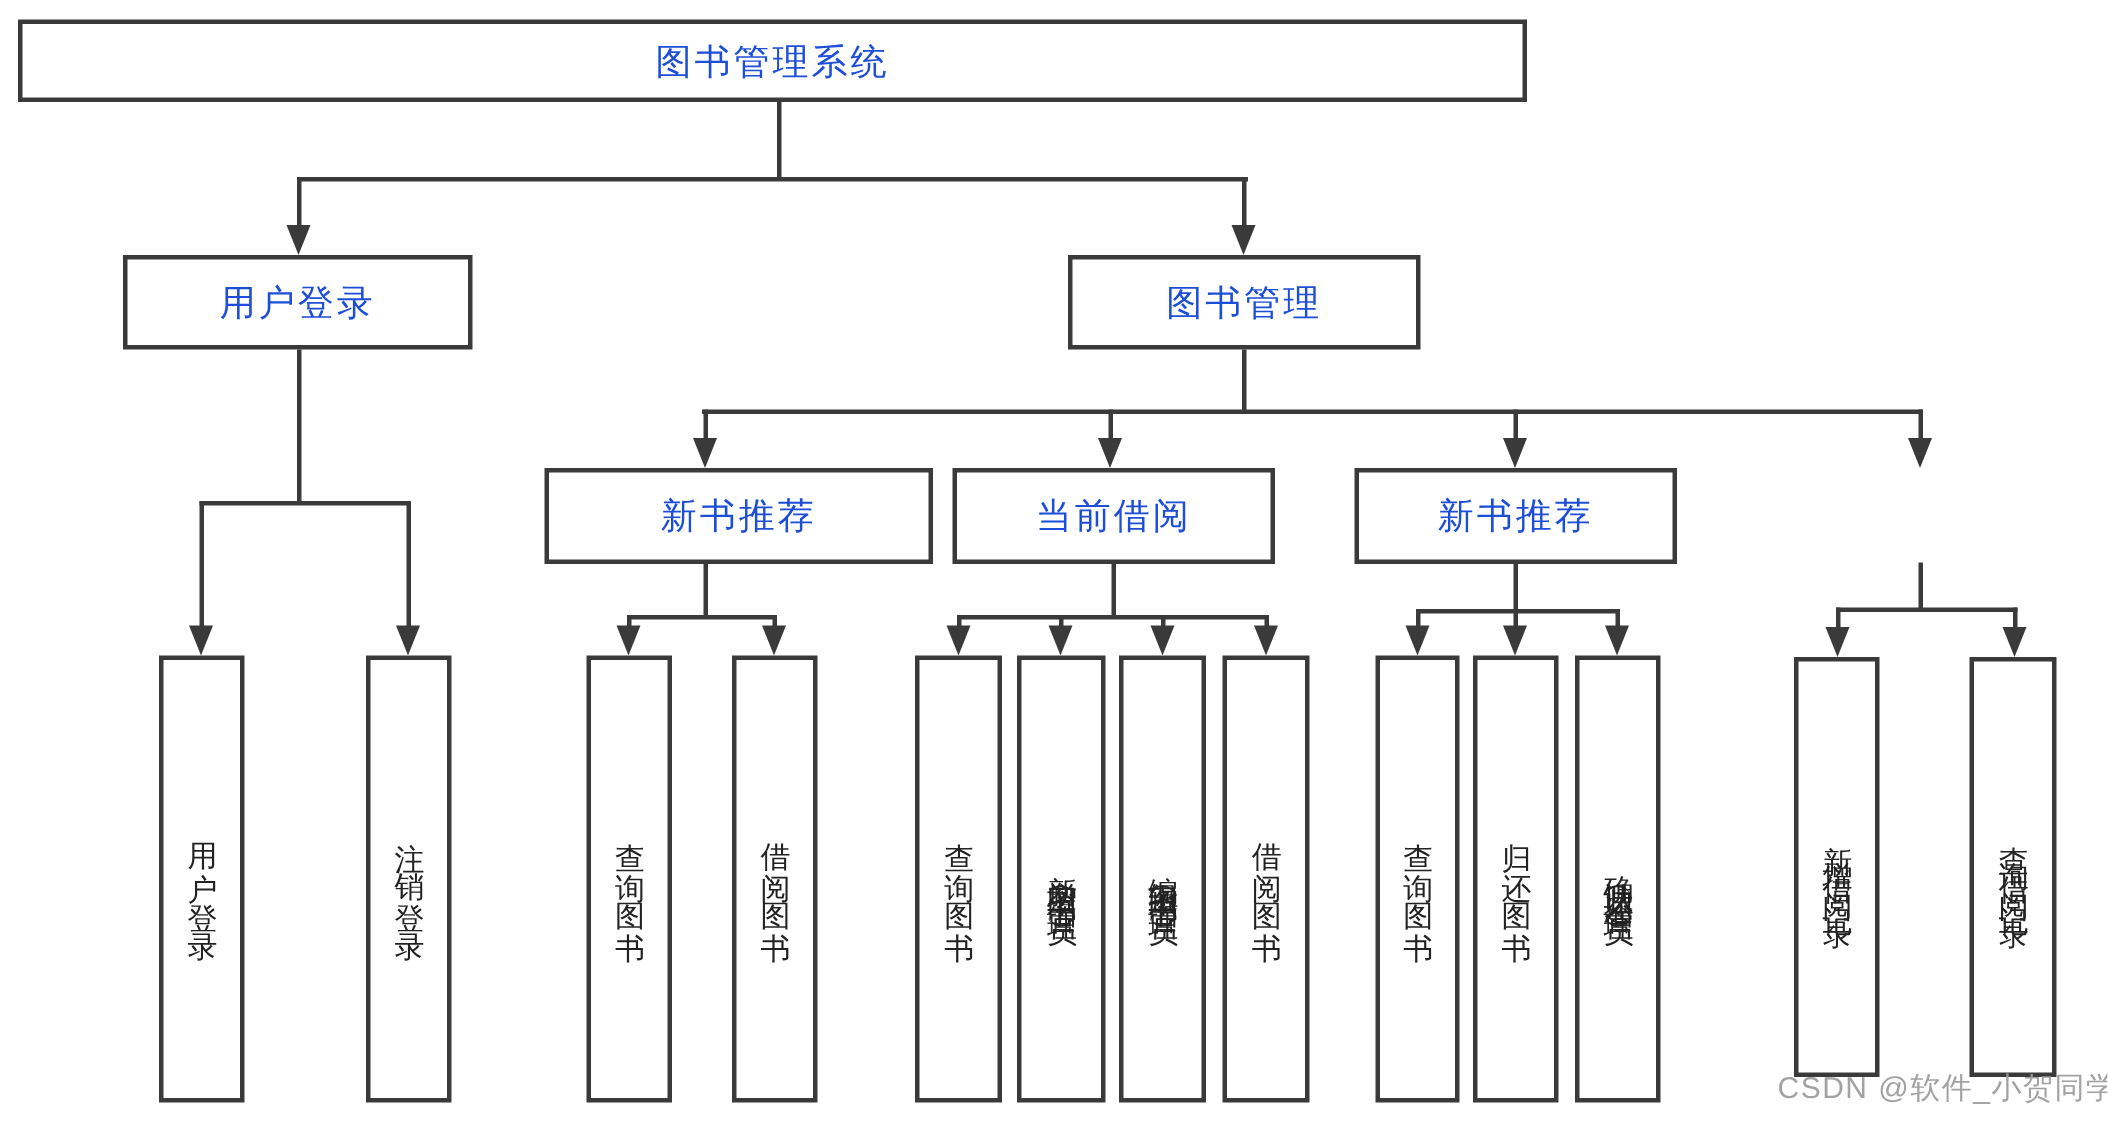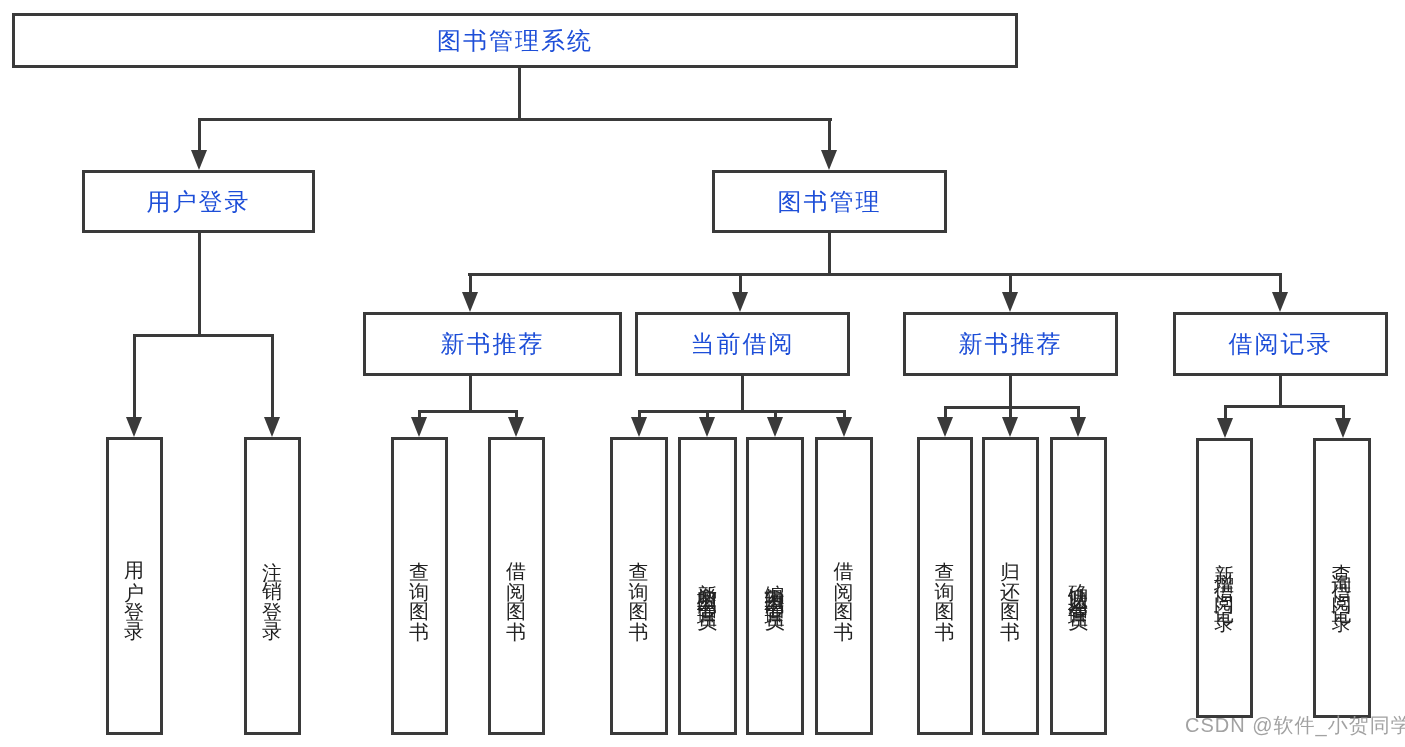--- a/index.html
+++ b/index.html
@@ -80,23 +80,20 @@
   </div>
 
   <div class="box" style="left:363px;top:312px;width:259px;height:64px">
     <span class="lbl">新书推荐</span>
   </div>
   <div class="box" style="left:635px;top:312px;width:215px;height:64px">
     <span class="lbl">当前借阅</span>
   </div>
   <div class="box" style="left:903px;top:312px;width:215px;height:64px">
     <span class="lbl">新书推荐</span>
-  </div>
-  <div class="box" style="left:1173px;top:312px;width:215px;height:64px">
-    <span class="lbl">借阅记录</span>
   </div>
 
   <div class="box" style="left:106px;top:437px;width:57px;height:298px">
     <span class="vlbl ls20">用户登录</span>
   </div>
   <div class="box" style="left:244px;top:437px;width:57px;height:298px">
     <span class="vlbl ls20">注销登录</span>
   </div>
 
   <div class="box" style="left:391px;top:437px;width:57px;height:298px">

